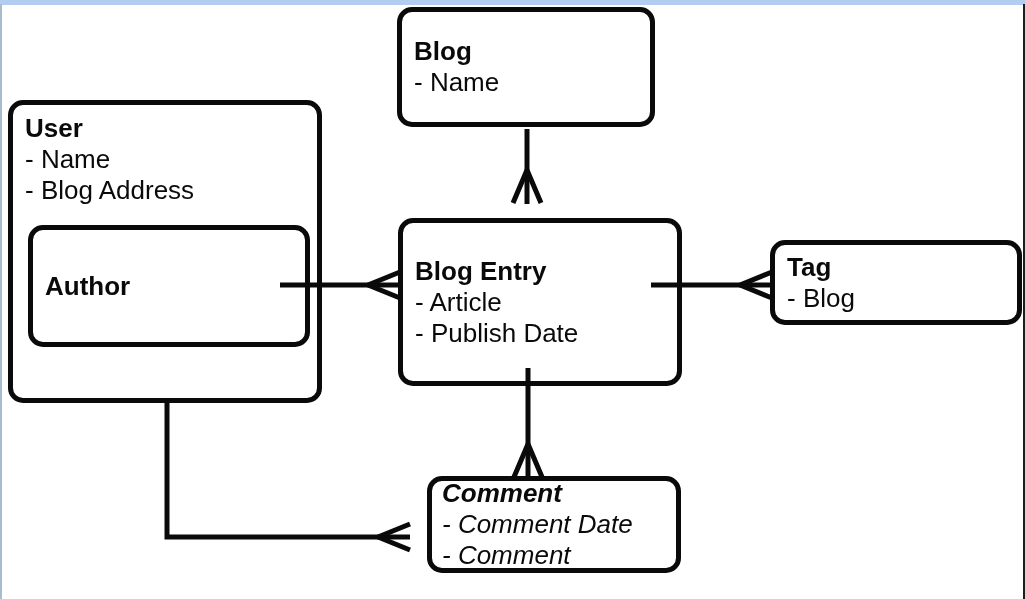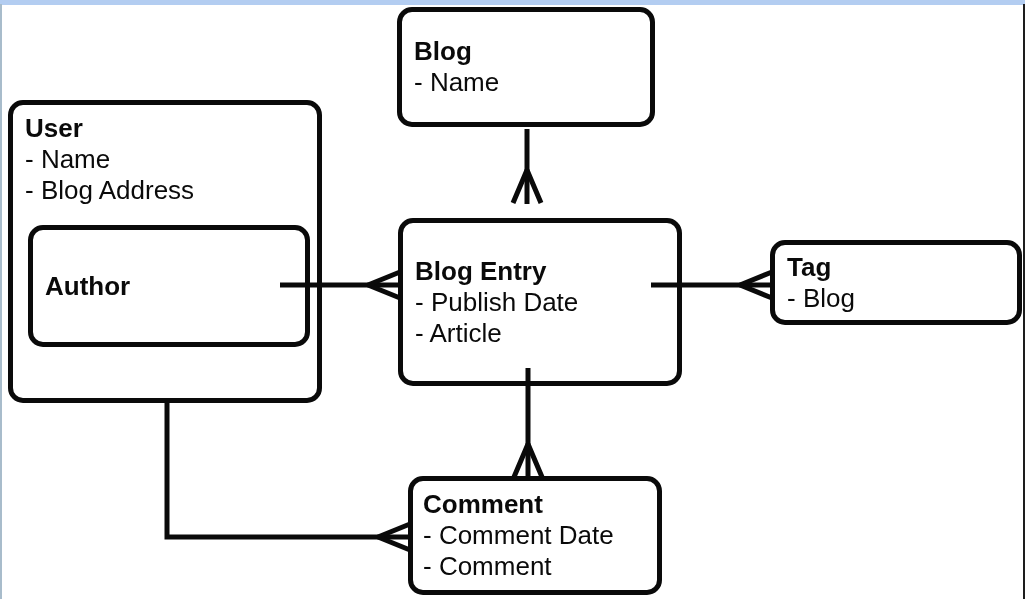--- a/index.html
+++ b/index.html
@@ -56,21 +56,21 @@
   }
   .entity .title { font-weight: 700; white-space: nowrap; }
   .entity .attr  { font-weight: 400; white-space: nowrap; }
 
   #entity-blog       { left: 397px; top: 7px;   width: 258px; height: 120px; }
   #entity-user       { left: 8px;   top: 100px; width: 314px; height: 303px;
                        justify-content: flex-start; padding-top: 8px; z-index: 1; }
   #entity-author     { left: 28px;  top: 225px; width: 282px; height: 122px; padding-left: 12px; }
   #entity-blog-entry { left: 398px; top: 202px; width: 284px; height: 168px; margin-top: 16px; }
   #entity-tag        { left: 770px; top: 240px; width: 252px; height: 85px;  }
-  #entity-comment    { left: 408px; top: 476px; width: 254px; height: 119px; padding-left: 10px; }
+  #entity-comment    { left: 427px; top: 476px; width: 254px; height: 97px; padding-left: 10px; font-style: italic; }
 </style>
 </head>
 <body>
 
 <div id="canvas">
 
   <div class="frame-top"></div>
   <div class="frame-left"></div>
   <div class="frame-right"></div>
 
@@ -84,22 +84,22 @@
     <div class="title">Author</div>
   </div>
 
   <div class="entity" id="entity-blog">
     <div class="title">Blog</div>
     <div class="attr">- Name</div>
   </div>
 
   <div class="entity" id="entity-blog-entry">
     <div class="title">Blog Entry</div>
+    <div class="attr">- Article</div>
     <div class="attr">- Publish Date</div>
-    <div class="attr">- Article</div>
   </div>
 
   <div class="entity" id="entity-tag">
     <div class="title">Tag</div>
     <div class="attr">- Blog</div>
   </div>
 
   <div class="entity" id="entity-comment">
     <div class="title">Comment</div>
     <div class="attr">- Comment Date</div>

